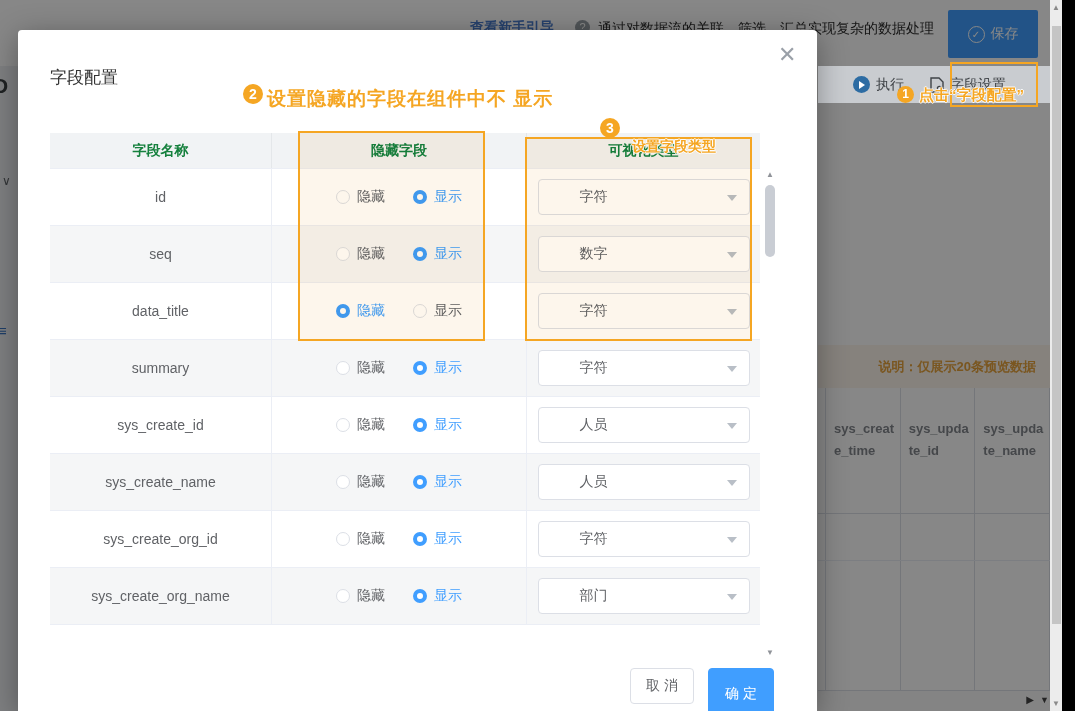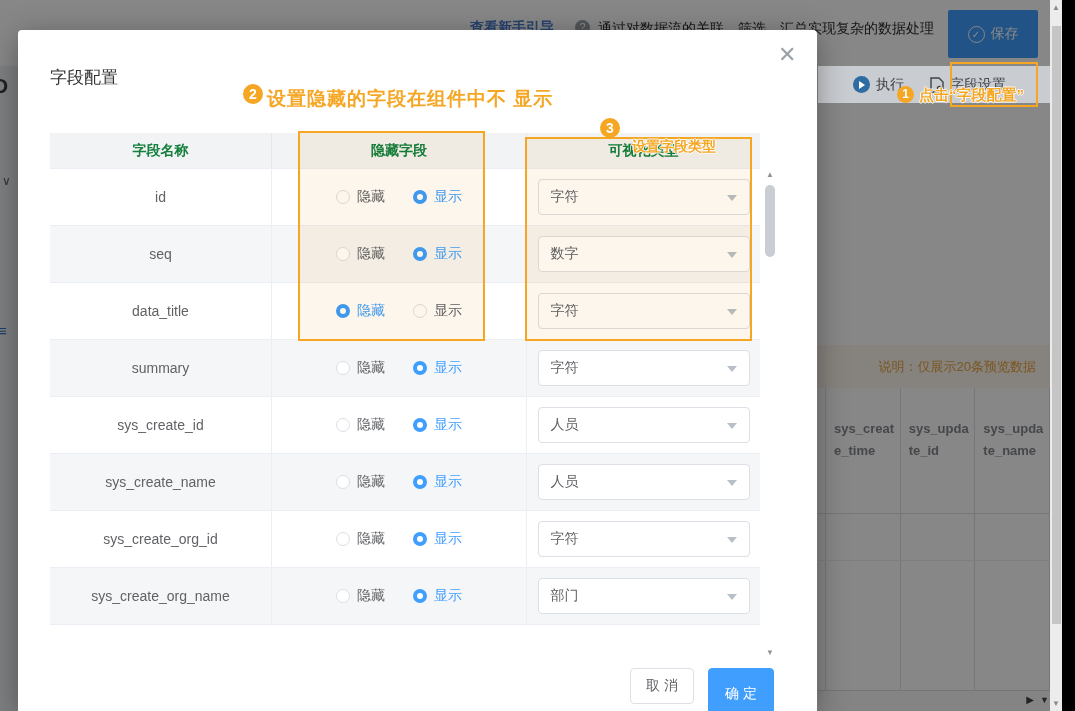--- a/index.html
+++ b/index.html
@@ -14,21 +14,21 @@
   .topbar-desc{position:absolute;left:598px;top:20px;font-size:14px;color:#2b2b2b;white-space:nowrap;}
   .save-btn{position:absolute;left:948px;top:10px;width:90px;height:48px;background:#409eff;border:none;border-radius:2px;color:#fff;font-size:14px;display:flex;align-items:center;justify-content:center;gap:6px;cursor:pointer;}
   .check-icon{display:inline-block;width:15px;height:15px;border:1.5px solid #fff;border-radius:50%;font-size:10px;line-height:15px;text-align:center;color:#fff;}
 
   .left-sliver{left:0;top:66px;width:18px;height:645px;background:#eef0f3;z-index:1;overflow:hidden;}
   .logo-frag{position:absolute;left:-7px;top:8px;font-size:21px;font-weight:bold;color:#3c4043;}
   .sliver-chevron{position:absolute;left:2px;top:108px;font-size:12px;color:#5f6368;}
   .sliver-blue{position:absolute;left:-2px;top:256px;font-size:15px;color:#3a76c4;}
 
   .preview-note{left:818px;top:345px;width:232px;height:43px;background:#fdf6ec;z-index:1;overflow:hidden;}
-  .preview-note span{position:absolute;right:14px;top:13px;font-size:13px;color:#e6a23c;white-space:nowrap;}
+  .preview-note span{position:absolute;right:14px;top:13px;font-size:13px;color:#e6a23c;white-space:nowrap;font-weight:bold;}
   .preview-table{left:818px;top:388px;width:232px;height:302px;background:#ffffff;z-index:1;overflow:hidden;}
   .pv-stub{position:absolute;left:7px;top:0;width:0;height:302px;border-left:1px solid #dcdfe6;}
   .pv-cols{position:absolute;left:8px;top:0;width:224px;height:302px;display:flex;}
   .pv-col{width:80px;height:302px;border-right:1px solid #dcdfe6;box-sizing:border-box;position:relative;}
   .pv-col span{position:absolute;left:8px;top:30px;width:62px;font-size:13px;font-weight:bold;color:#83878d;word-break:break-all;line-height:22px;}
   .pv-hline1{position:absolute;left:0;top:125px;width:232px;border-top:1px solid #dcdfe6;}
   .pv-hline2{position:absolute;left:0;top:172px;width:232px;border-top:1px solid #ebeef5;}
   .hscroll{left:818px;top:690px;width:232px;height:21px;background:#fafafa;border-top:1px solid #dcdfe6;z-index:1;}
   .hscroll .arr-r{position:absolute;right:16px;top:3px;font-size:10px;color:#444;}
   .hscroll .arr-d{position:absolute;right:1px;top:4px;font-size:9px;color:#444;}
@@ -75,21 +75,21 @@
   .frow.alt{background:#f5f6f7;}
   .cell{display:flex;align-items:center;box-sizing:border-box;}
   .c1{width:222px;justify-content:center;font-size:14px;color:#606266;border-right:1px solid #ebeef5;}
   .c2{width:255px;justify-content:center;gap:28px;border-right:1px solid #ebeef5;}
   .c3{width:233px;justify-content:center;}
   .radio-opt{display:flex;align-items:center;gap:7px;cursor:pointer;}
   .radio{width:14px;height:14px;border-radius:50%;box-sizing:border-box;border:1px solid #dcdfe6;background:#fff;}
   .radio.checked{border:4.5px solid #409eff;}
   .rlabel{font-size:14px;color:#606266;}
   .rlabel.on{color:#409eff;}
-  .select{width:212px;height:36px;border:1px solid #dcdfe6;border-radius:4px;background:#fff;position:relative;display:flex;align-items:center;cursor:pointer;box-sizing:border-box;}
+  .select{width:212px;height:36px;border:1px solid #dcdfe6;border-radius:4px;background:#fff;position:relative;display:flex;align-items:center;cursor:pointer;box-sizing:border-box;padding-left:29px;}
   .select .sel-text{margin-left:12px;font-size:14px;color:#606266;}
   .caret{position:absolute;right:12px;top:15px;border-left:5px solid transparent;border-right:5px solid transparent;border-top:6px solid #b9bfc7;}
 
   .cream{position:absolute;background:#fdf6ec;mix-blend-mode:multiply;z-index:2;pointer-events:none;}
   .cream1{left:250px;top:0;width:183px;height:206px;}
   .cream2{left:477px;top:6px;width:223px;height:200px;}
   .obox{position:absolute;border:2px solid #f5a623;z-index:4;pointer-events:none;box-sizing:border-box;}
   .obox1{left:248px;top:-2px;width:187px;height:210px;}
   .obox2{left:475px;top:4px;width:227px;height:204px;}
 

